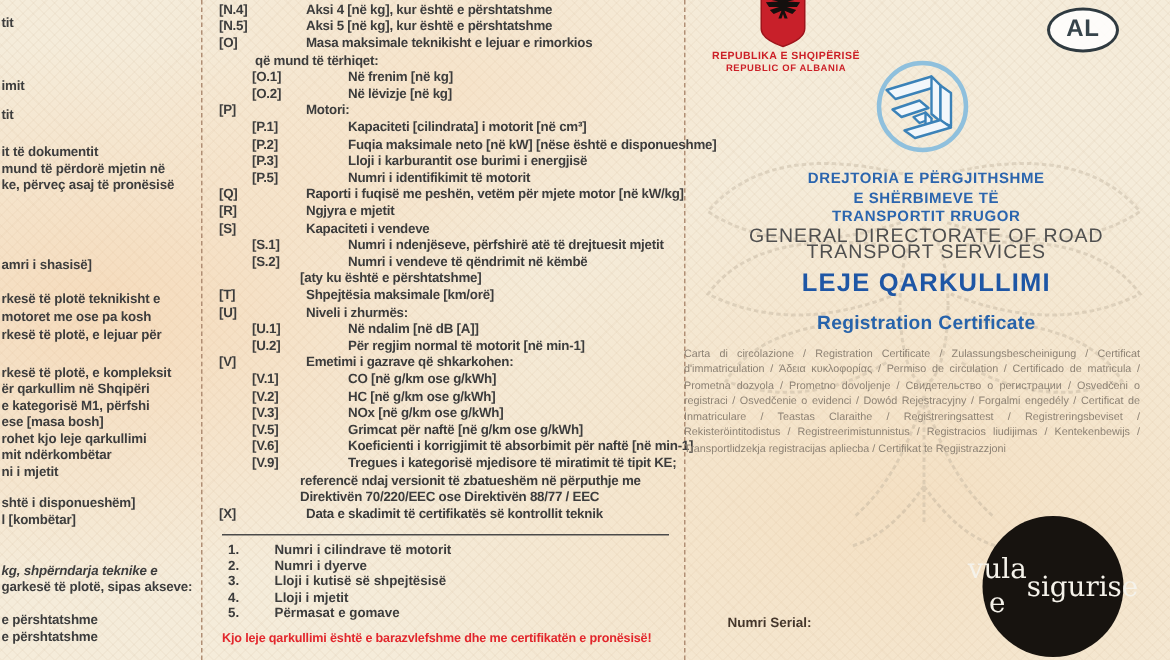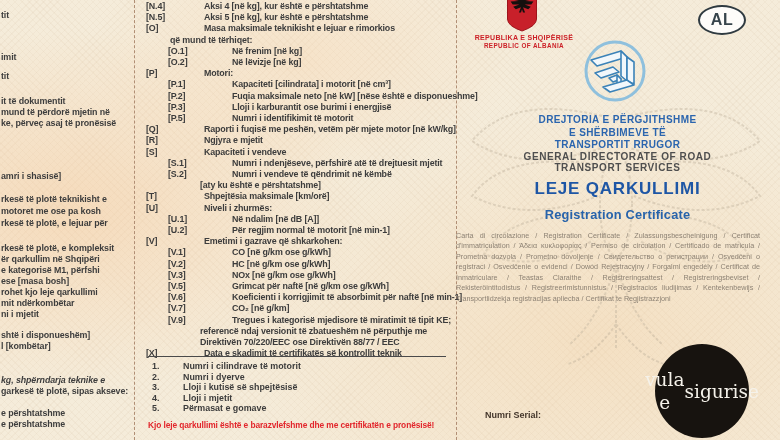--- a/index.html
+++ b/index.html
@@ -38,21 +38,21 @@
   .republic .l1{font-size:7px;letter-spacing:.3px;line-height:9px;}
   .republic .l2{font-size:6.3px;letter-spacing:.4px;line-height:8px;}
   .al-badge{position:absolute;left:698px;top:5px;width:44px;height:26px;border:2.5px solid #2f3a40;
             border-radius:50%;background:rgba(255,255,255,.85);display:flex;align-items:center;
             justify-content:center;font-size:16px;font-weight:700;color:#37444b;letter-spacing:.5px;}
   .eagle{position:absolute;left:506px;top:-9px;}
   .logo{position:absolute;left:581px;top:37px;}
   .dir-sq{position:absolute;left:460px;top:114px;width:315px;text-align:center;color:#2b65ae;
           font-weight:700;font-size:10px;line-height:12.6px;letter-spacing:.4px;}
   .dir-en{position:absolute;left:460px;top:152px;width:315px;text-align:center;color:#4f4f4f;
-          font-weight:700;font-size:10px;line-height:10.5px;letter-spacing:.6px;}
+          font-weight:400;font-size:13px;line-height:10.5px;letter-spacing:.6px;}
   .title-sq{position:absolute;left:460px;top:179px;width:315px;text-align:center;color:#1e56a5;
             font-weight:700;font-size:17px;letter-spacing:.8px;}
   .title-en{position:absolute;left:460px;top:207px;width:315px;text-align:center;color:#2763ab;
             font-weight:700;font-size:12.8px;letter-spacing:.2px;}
   .multiling{position:absolute;left:456px;top:231px;width:304px;font-size:7.2px;line-height:10.45px;
              color:#90847656;color:#8d8274;text-align:justify;letter-spacing:0;}
   .serial{position:absolute;left:485px;top:410px;font-size:9px;font-weight:700;color:#44362b;}
   .seal{position:absolute;left:655px;top:344px;width:94px;height:94px;border-radius:50%;
         background:#17130f;color:#f5f2ea;display:flex;flex-direction:row;align-items:center;
         justify-content:center;font-family:"DejaVu Serif","Liberation Serif",serif;
@@ -240,24 +240,20 @@
         <span class="code">[V.3]</span>
         <span class="txt">NOx [në g/km ose g/kWh]</span>
       </div>
       <div class="row s">
         <span class="code">[V.5]</span>
         <span class="txt">Grimcat për naftë [në g/km ose g/kWh]</span>
       </div>
       <div class="row s">
         <span class="code">[V.6]</span>
         <span class="txt">Koeficienti i korrigjimit të absorbimit për naftë [në min-1]</span>
-      </div>
-      <div class="row s">
-        <span class="code">[V.7]</span>
-        <span class="txt">CO₂ [në g/km]</span>
       </div>
       <div class="row s">
         <span class="code">[V.9]</span>
         <span class="txt">Tregues i kategorisë mjedisore të miratimit të tipit KE;</span>
       </div>
       <div class="row cb">
 
         <span class="txt">referencë ndaj versionit të zbatueshëm në përputhje me</span>
       </div>
       <div class="row cb">

